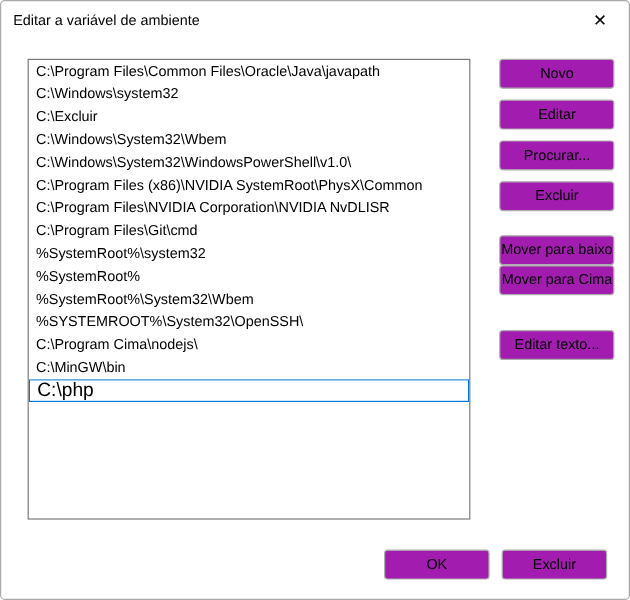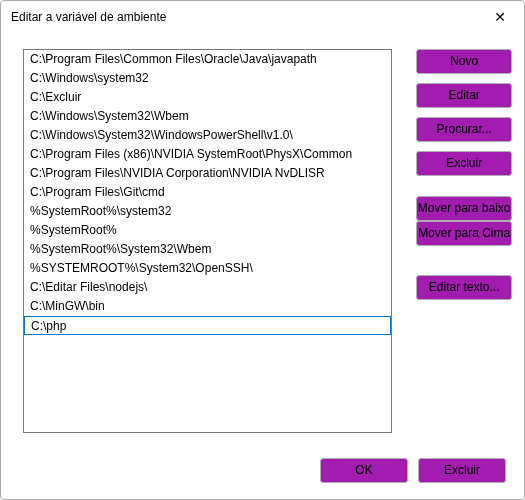--- a/index.html
+++ b/index.html
@@ -5,21 +5,21 @@
 * { box-sizing: border-box; margin: 0; padding: 0; font-family: Liberation Sans, sans-serif; font-size: 12px; }
 body { background: #fff; width: 525px; height: 500px; overflow: hidden; }
 .dialog { width: 525px; height: 500px; border: 1px solid #aaa; background: #fff; position: relative; border-radius: 4px; }
 .titlebar { height: 32px; display: flex; align-items: center; padding: 0 10px; }
 .title { font-size: 12px; color: #000; flex: 1; }
 .close { font-size: 14px; color: #000; padding: 4px 8px; cursor: pointer; }
 .content { position: absolute; top: 48px; left: 22px; right: 12px; bottom: 58px; display: flex; gap: 24px; }
 .listbox { width: 378px; height: 384px; border: 1px solid #7a7a7a; background: #fff; overflow: hidden; }
 .row { height: 19px; line-height: 19px; padding: 0 6px; color: #000; white-space: nowrap; overflow: hidden; text-overflow: clip; }
 .row.edit { background: #0078d7; color: #fff; padding: 0; }
-.row.edit input { width: 100%; height: 100%; border: none; background: transparent; color: #000; padding: 0 6px; font-size: 12px; outline: none; }
+.row.edit input { width: 100%; height: 100%; border: none; background: transparent; color: #000; padding: 0 6px; font-size: 16px; outline: none; }
 .row.edit .edit-wrap { background: #fff; height: 100%; display: flex; align-items: center; border: 1px solid #0078d7; }
 .btncol { display: flex; flex-direction: column; gap: 0; width: 98px; }
 .btn { height: 25px; border: 1px solid #adadad; background: #a21caf; border-radius: 3px; text-align: center; line-height: 23px; cursor: pointer; margin-bottom: 9px; font-size: 12px; }
 .btn.last-in-group { margin-bottom: 0; }
 .spacer { height: 20px; }
 .footer { position: absolute; bottom: 16px; right: 18px; display: flex; gap: 10px; }
 .footer .btn { width: 88px; margin-bottom: 0; }
 </style>
 </head>
 <body>
@@ -37,21 +37,21 @@
       <div class="row">C:\Excluir</div>
       <div class="row">C:\Windows\System32\Wbem</div>
       <div class="row">C:\Windows\System32\WindowsPowerShell\v1.0\</div>
       <div class="row">C:\Program Files (x86)\NVIDIA SystemRoot\PhysX\Common</div>
       <div class="row">C:\Program Files\NVIDIA Corporation\NVIDIA NvDLISR</div>
       <div class="row">C:\Program Files\Git\cmd</div>
       <div class="row">%SystemRoot%\system32</div>
       <div class="row">%SystemRoot%</div>
       <div class="row">%SystemRoot%\System32\Wbem</div>
       <div class="row">%SYSTEMROOT%\System32\OpenSSH\</div>
-      <div class="row">C:\Editar Files\nodejs\</div>
+      <div class="row">C:\Program Cima\nodejs\</div>
       <div class="row">C:\MinGW\bin</div>
       <div class="row edit">
         <div class="edit-wrap">
           <input type="text" value="C:\php" style="">
         </div>
       </div>
       <div class="row"></div>
       <div class="row"></div>
       <div class="row"></div>
     </div>

